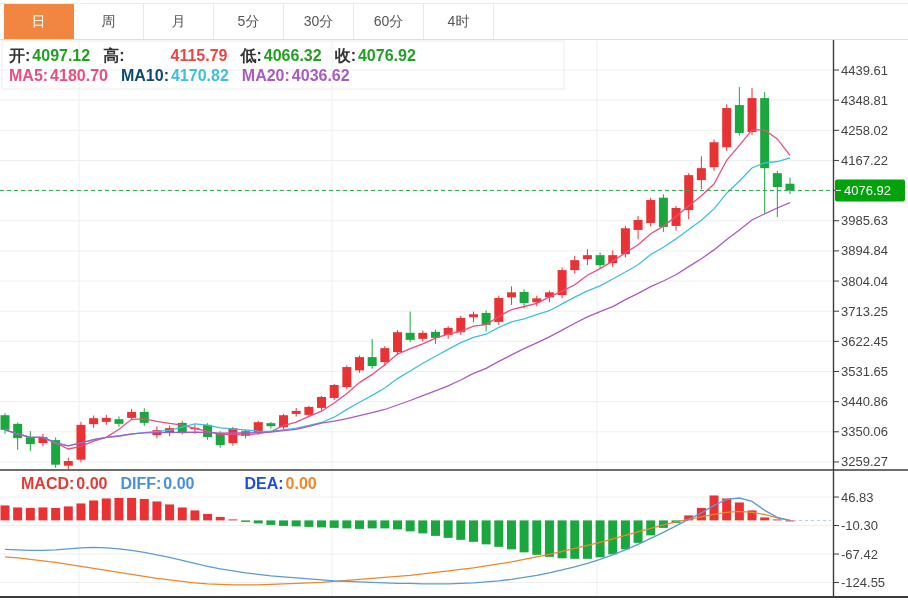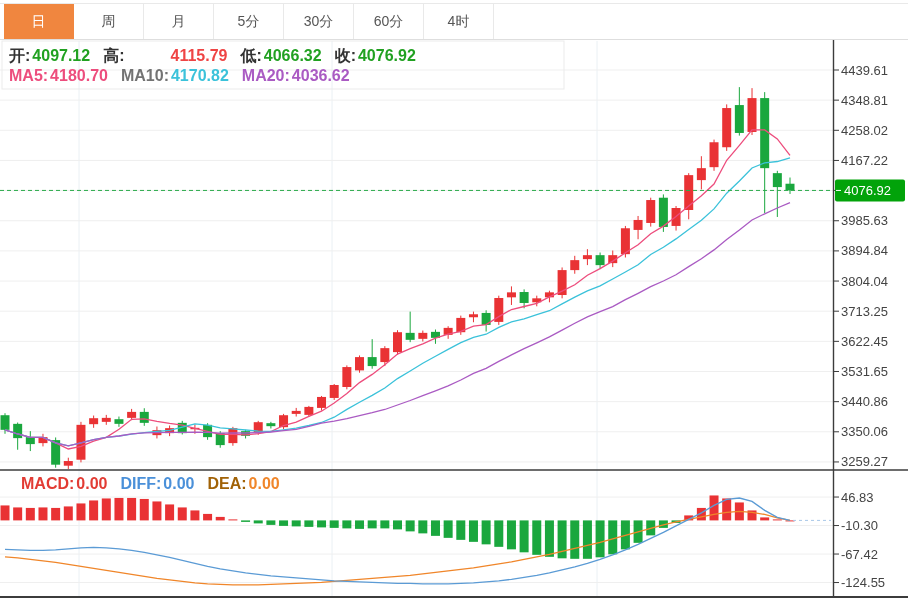--- a/index.html
+++ b/index.html
@@ -294,21 +294,21 @@
       <text x="841" y="587.0351958094287" font-size="13" font-family="&quot;Liberation Sans&quot;,sans-serif" fill="#444444">-124.55</text>
     </svg>
   <div class="lg lg-ohlc">
       <span class="lg-item"><span class="lab" style="color: rgb(51, 51, 51);">开:</span><span style="color: rgb(33, 161, 33);">4097.12</span></span>
       <span class="lg-item"><span class="lab" style="color: rgb(51, 51, 51);">高:</span><span style="color: #ef4444; margin-left: 44px;">4115.79</span></span>
       <span class="lg-item"><span class="lab" style="color: rgb(51, 51, 51);">低:</span><span style="color: rgb(33, 161, 33);">4066.32</span></span>
       <span class="lg-item"><span class="lab" style="color: rgb(51, 51, 51);">收:</span><span style="color: rgb(33, 161, 33);">4076.92</span></span>
     </div>
   <div class="lg lg-ma">
       <span class="lg-item"><span class="lab" style="color: rgb(237, 77, 125);">MA5:</span><span style="color: rgb(237, 77, 125);">4180.70</span></span>
-      <span class="lg-item"><span class="lab" style="color: #737373;">MA10:</span><span style="color: rgb(59, 194, 218);">4170.82</span></span>
+      <span class="lg-item"><span class="lab" style="color: #0c4a6e;">MA10:</span><span style="color: rgb(59, 194, 218);">4170.82</span></span>
       <span class="lg-item"><span class="lab" style="color: rgb(170, 91, 195);">MA20:</span><span style="color: rgb(170, 91, 195);">4036.62</span></span>
     </div>
   <div class="lg lg-macd">
       <span class="lg-item"><span class="lab" style="color: rgb(226, 59, 51); margin-left: 12px;">MACD:</span><span style="color: rgb(226, 59, 51);">0.00</span></span>
       <span class="lg-item"><span class="lab" style="color: rgb(74, 144, 217);">DIFF:</span><span style="color: rgb(74, 144, 217);">0.00</span></span>
-      <span class="lg-item"><span class="lab" style="color: #a16207;">DEA:</span><span style="color: rgb(240, 134, 42);">0.00</span></span>
+      <span class="lg-item"><span class="lab" style="color: #1d4ed8; margin-left: 37px;">DEA:</span><span style="color: rgb(240, 134, 42);">0.00</span></span>
     </div>
 </div>
 
 </body></html>

